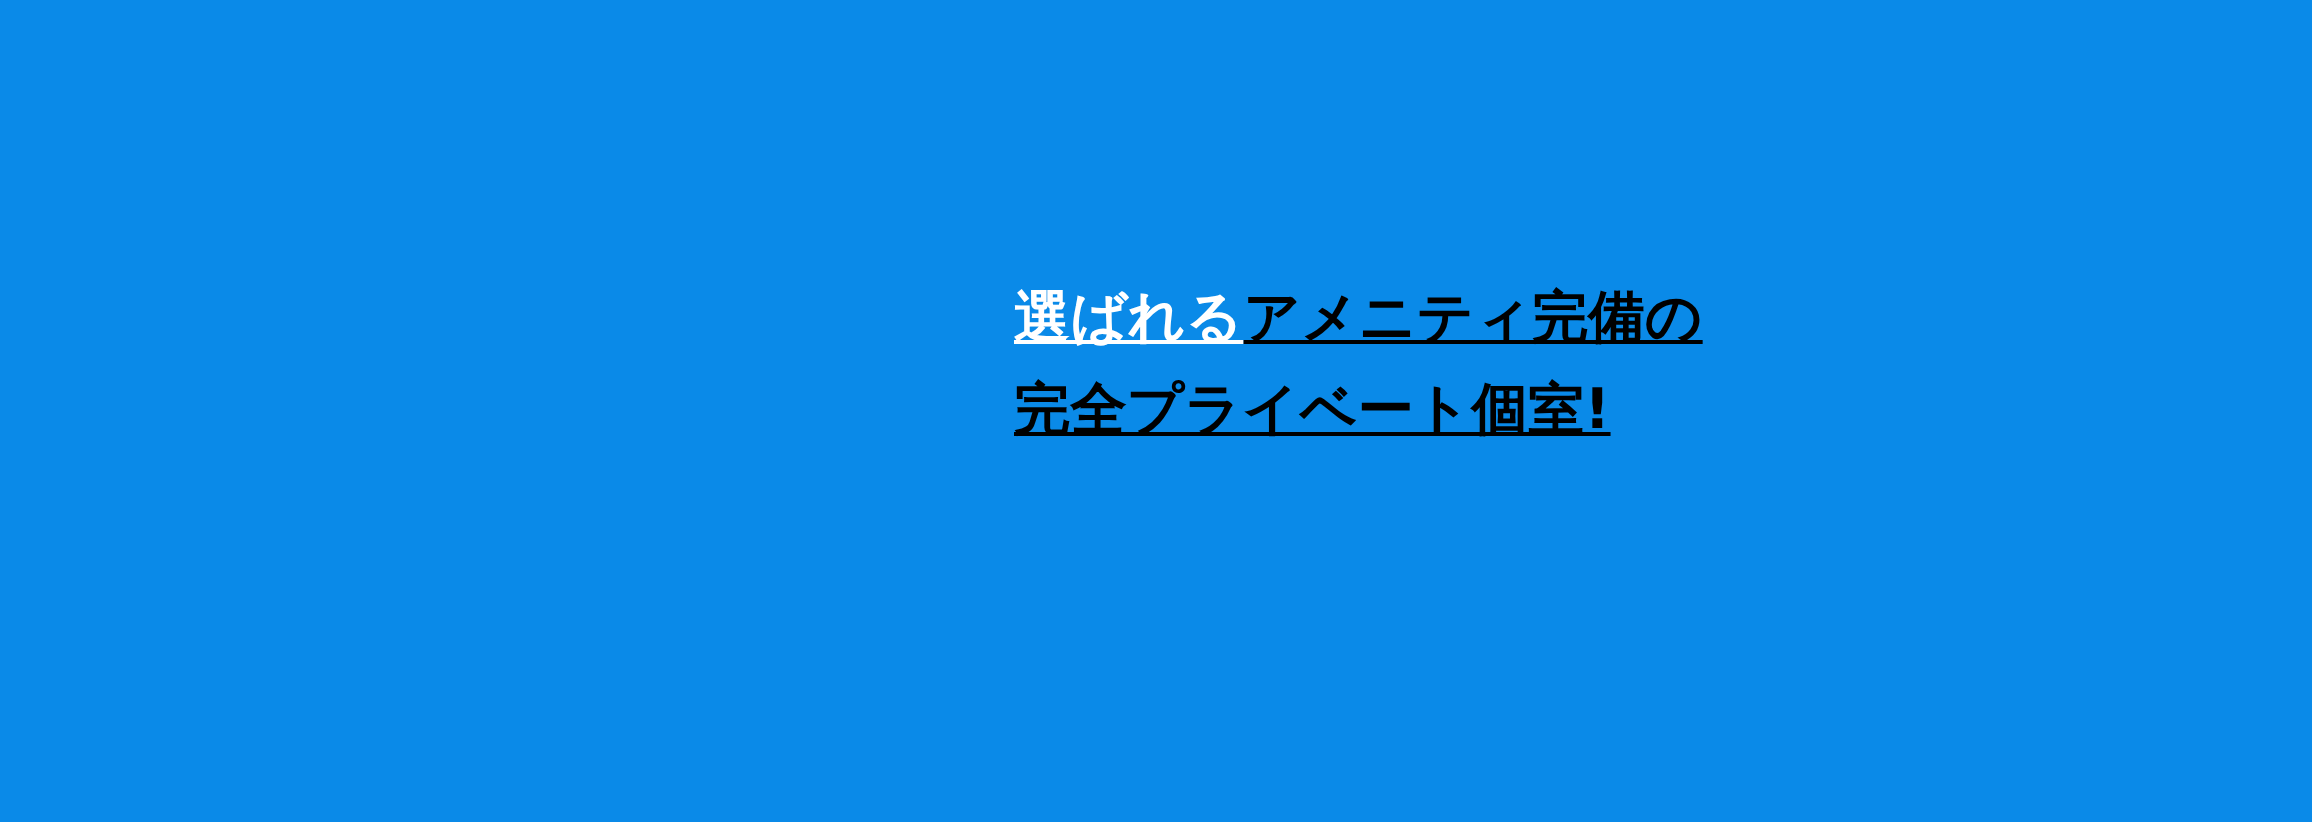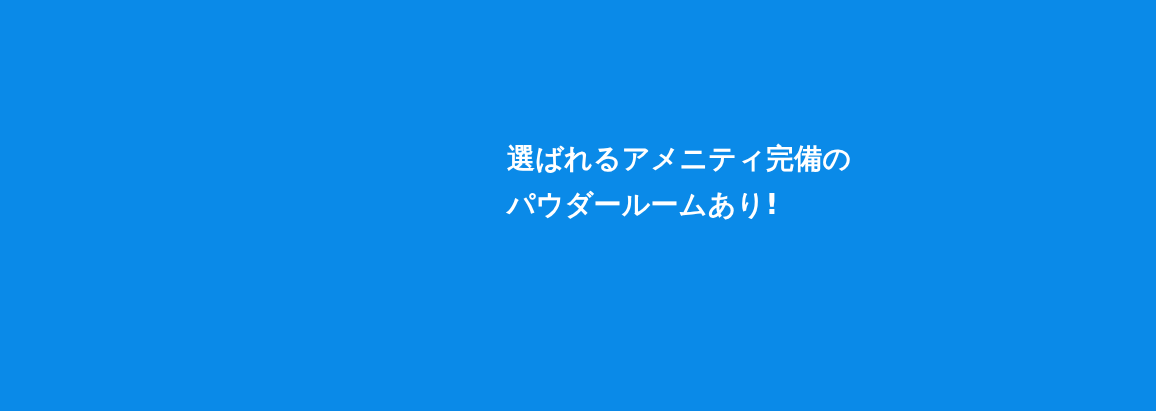--- a/index.html
+++ b/index.html
@@ -32,39 +32,40 @@
     white-space: nowrap;
     color: #ffffff;
     -webkit-font-smoothing: antialiased;
   }
   #headline .line {
     display: block;
     height: 46px;
   }
   .seg {
     display: inline;
+    text-decoration: underline;
   }
   .seg-white {
     color: #ffffff;
   }
   .seg-yellow {
-    color: #ffffff;
+    color: #000000;
   }
 </style>
 </head>
 <body>
 
 <div id="banner">
 
   <p id="headline">
 
     <span class="line">
       <span class="seg seg-white">選ばれる</span><span class="seg seg-yellow">アメニティ完備の</span>
     </span>
 
     <span class="line">
-      <span class="seg seg-yellow">パウダールームあり!</span>
+      <span class="seg seg-yellow">完全プライベート個室!</span>
     </span>
 
 
   </p>
 
 </div>
 
 </body></html>

